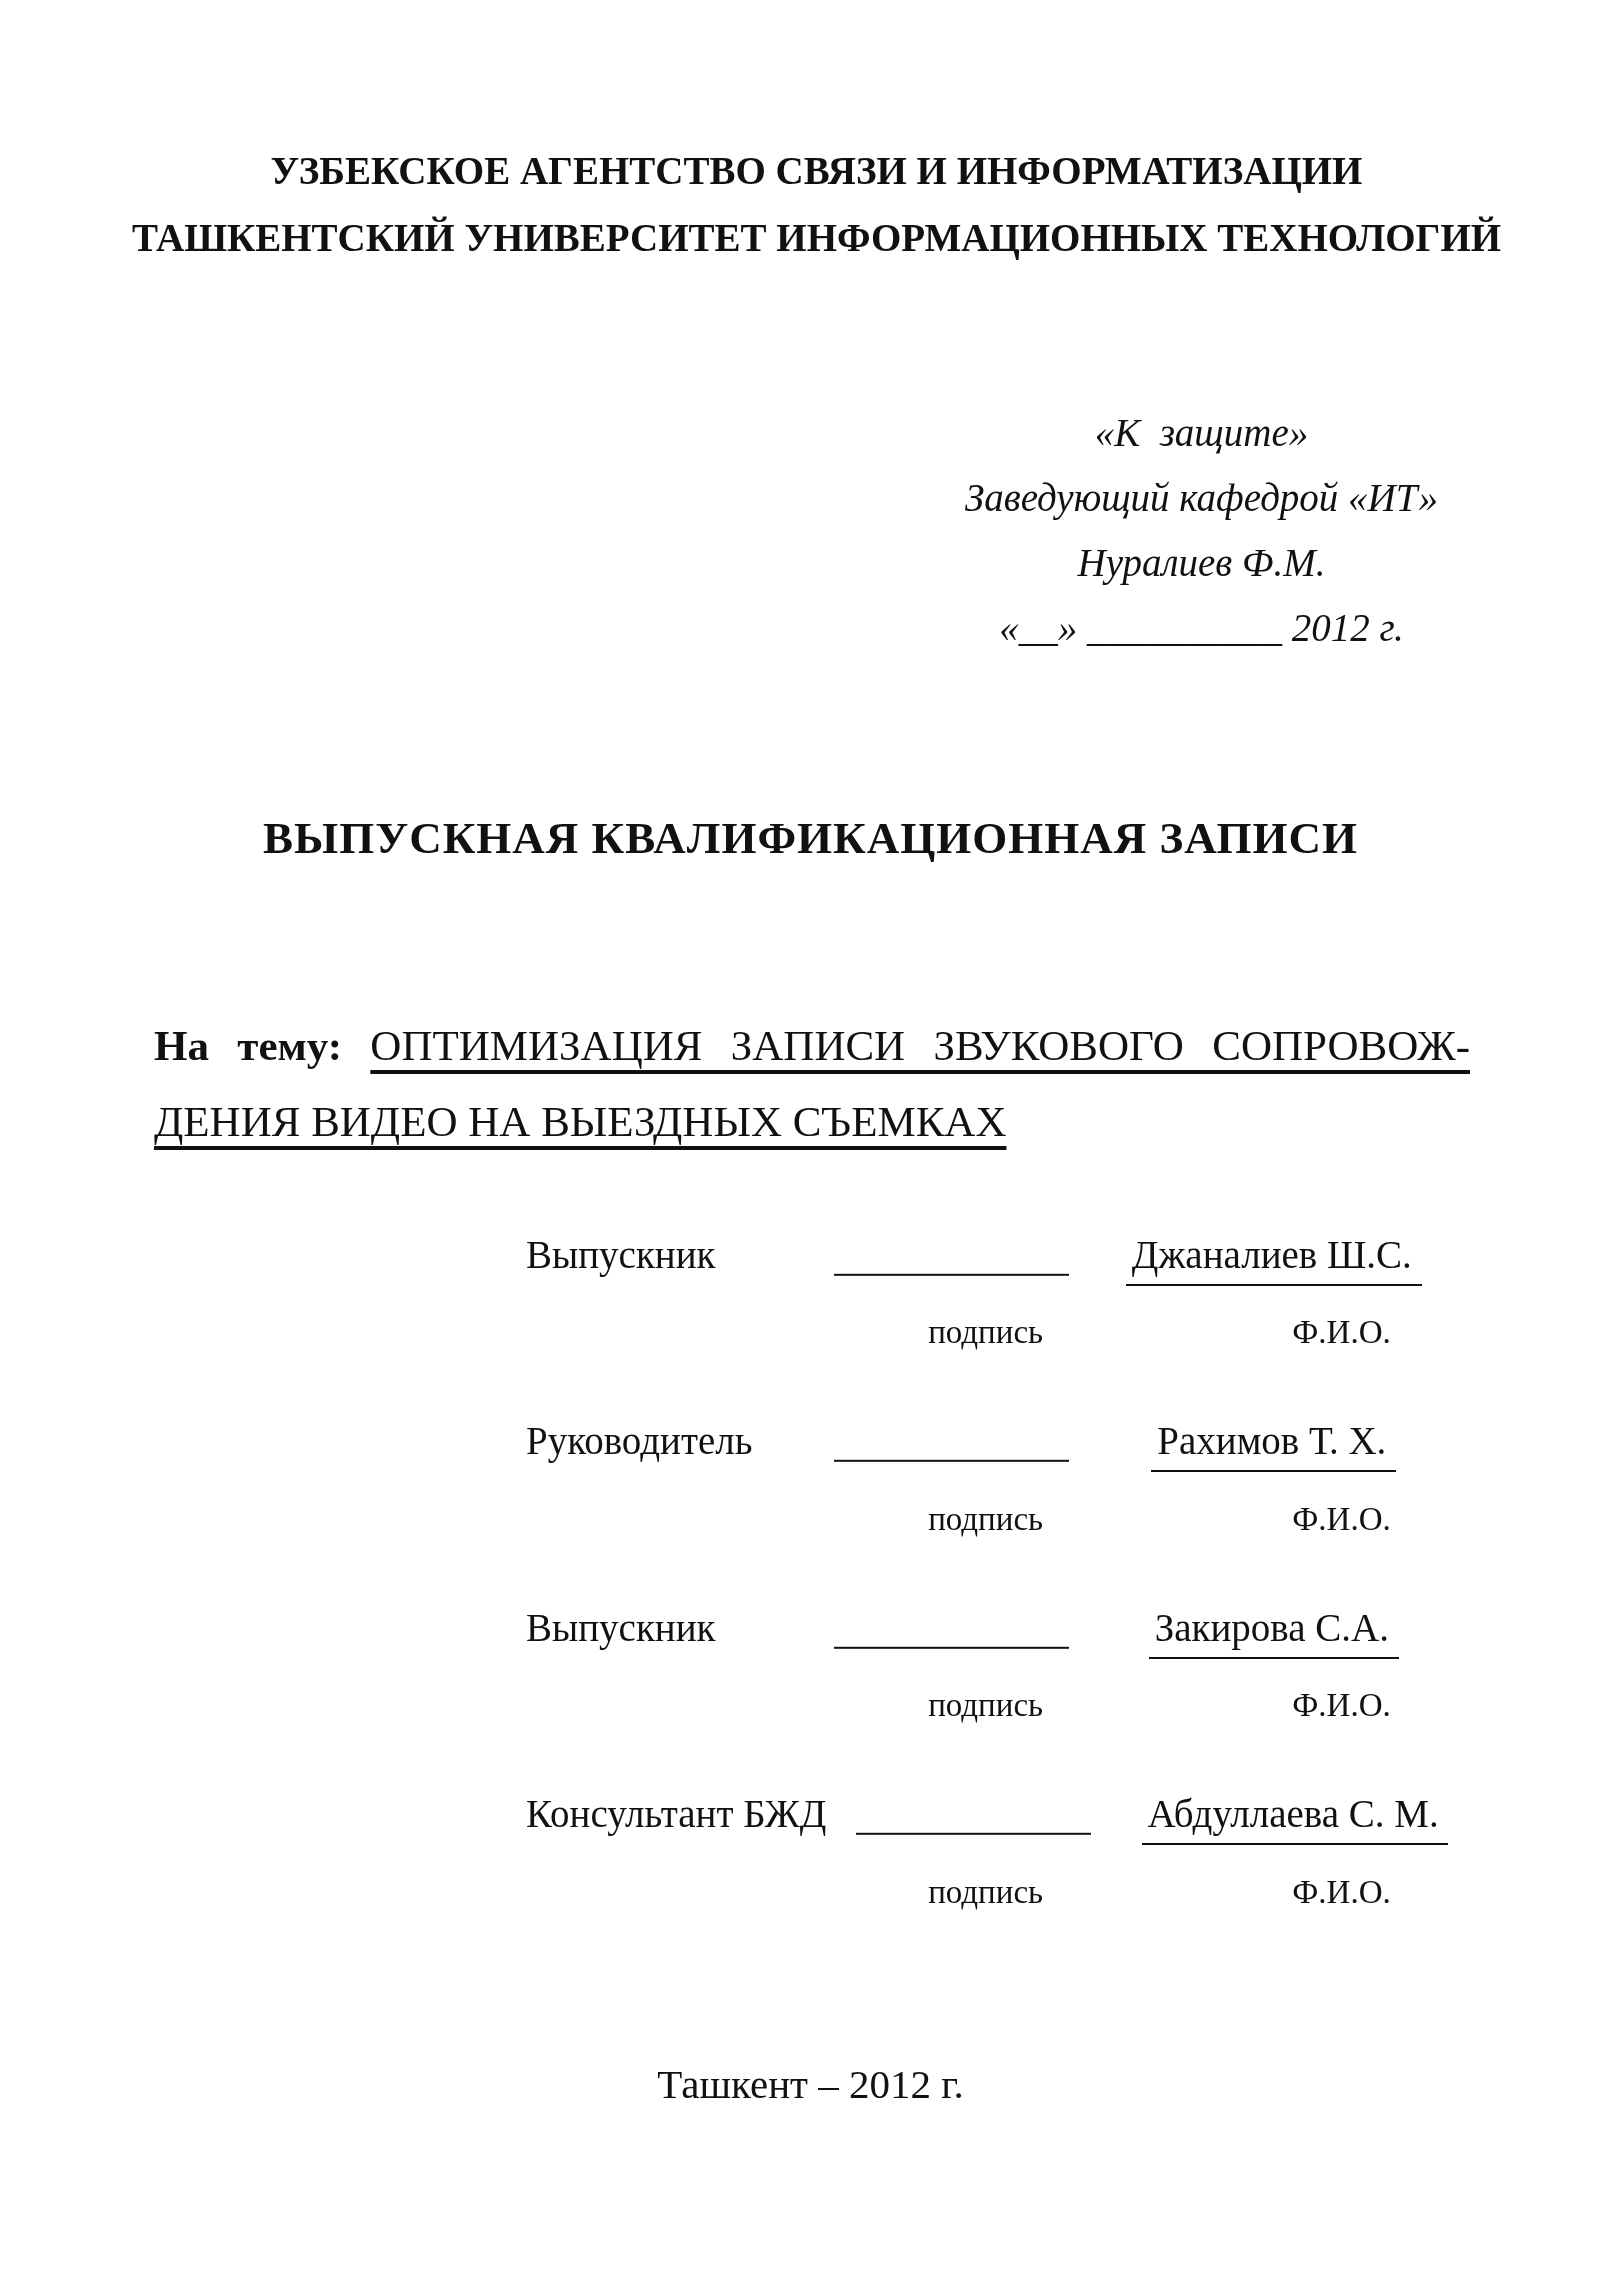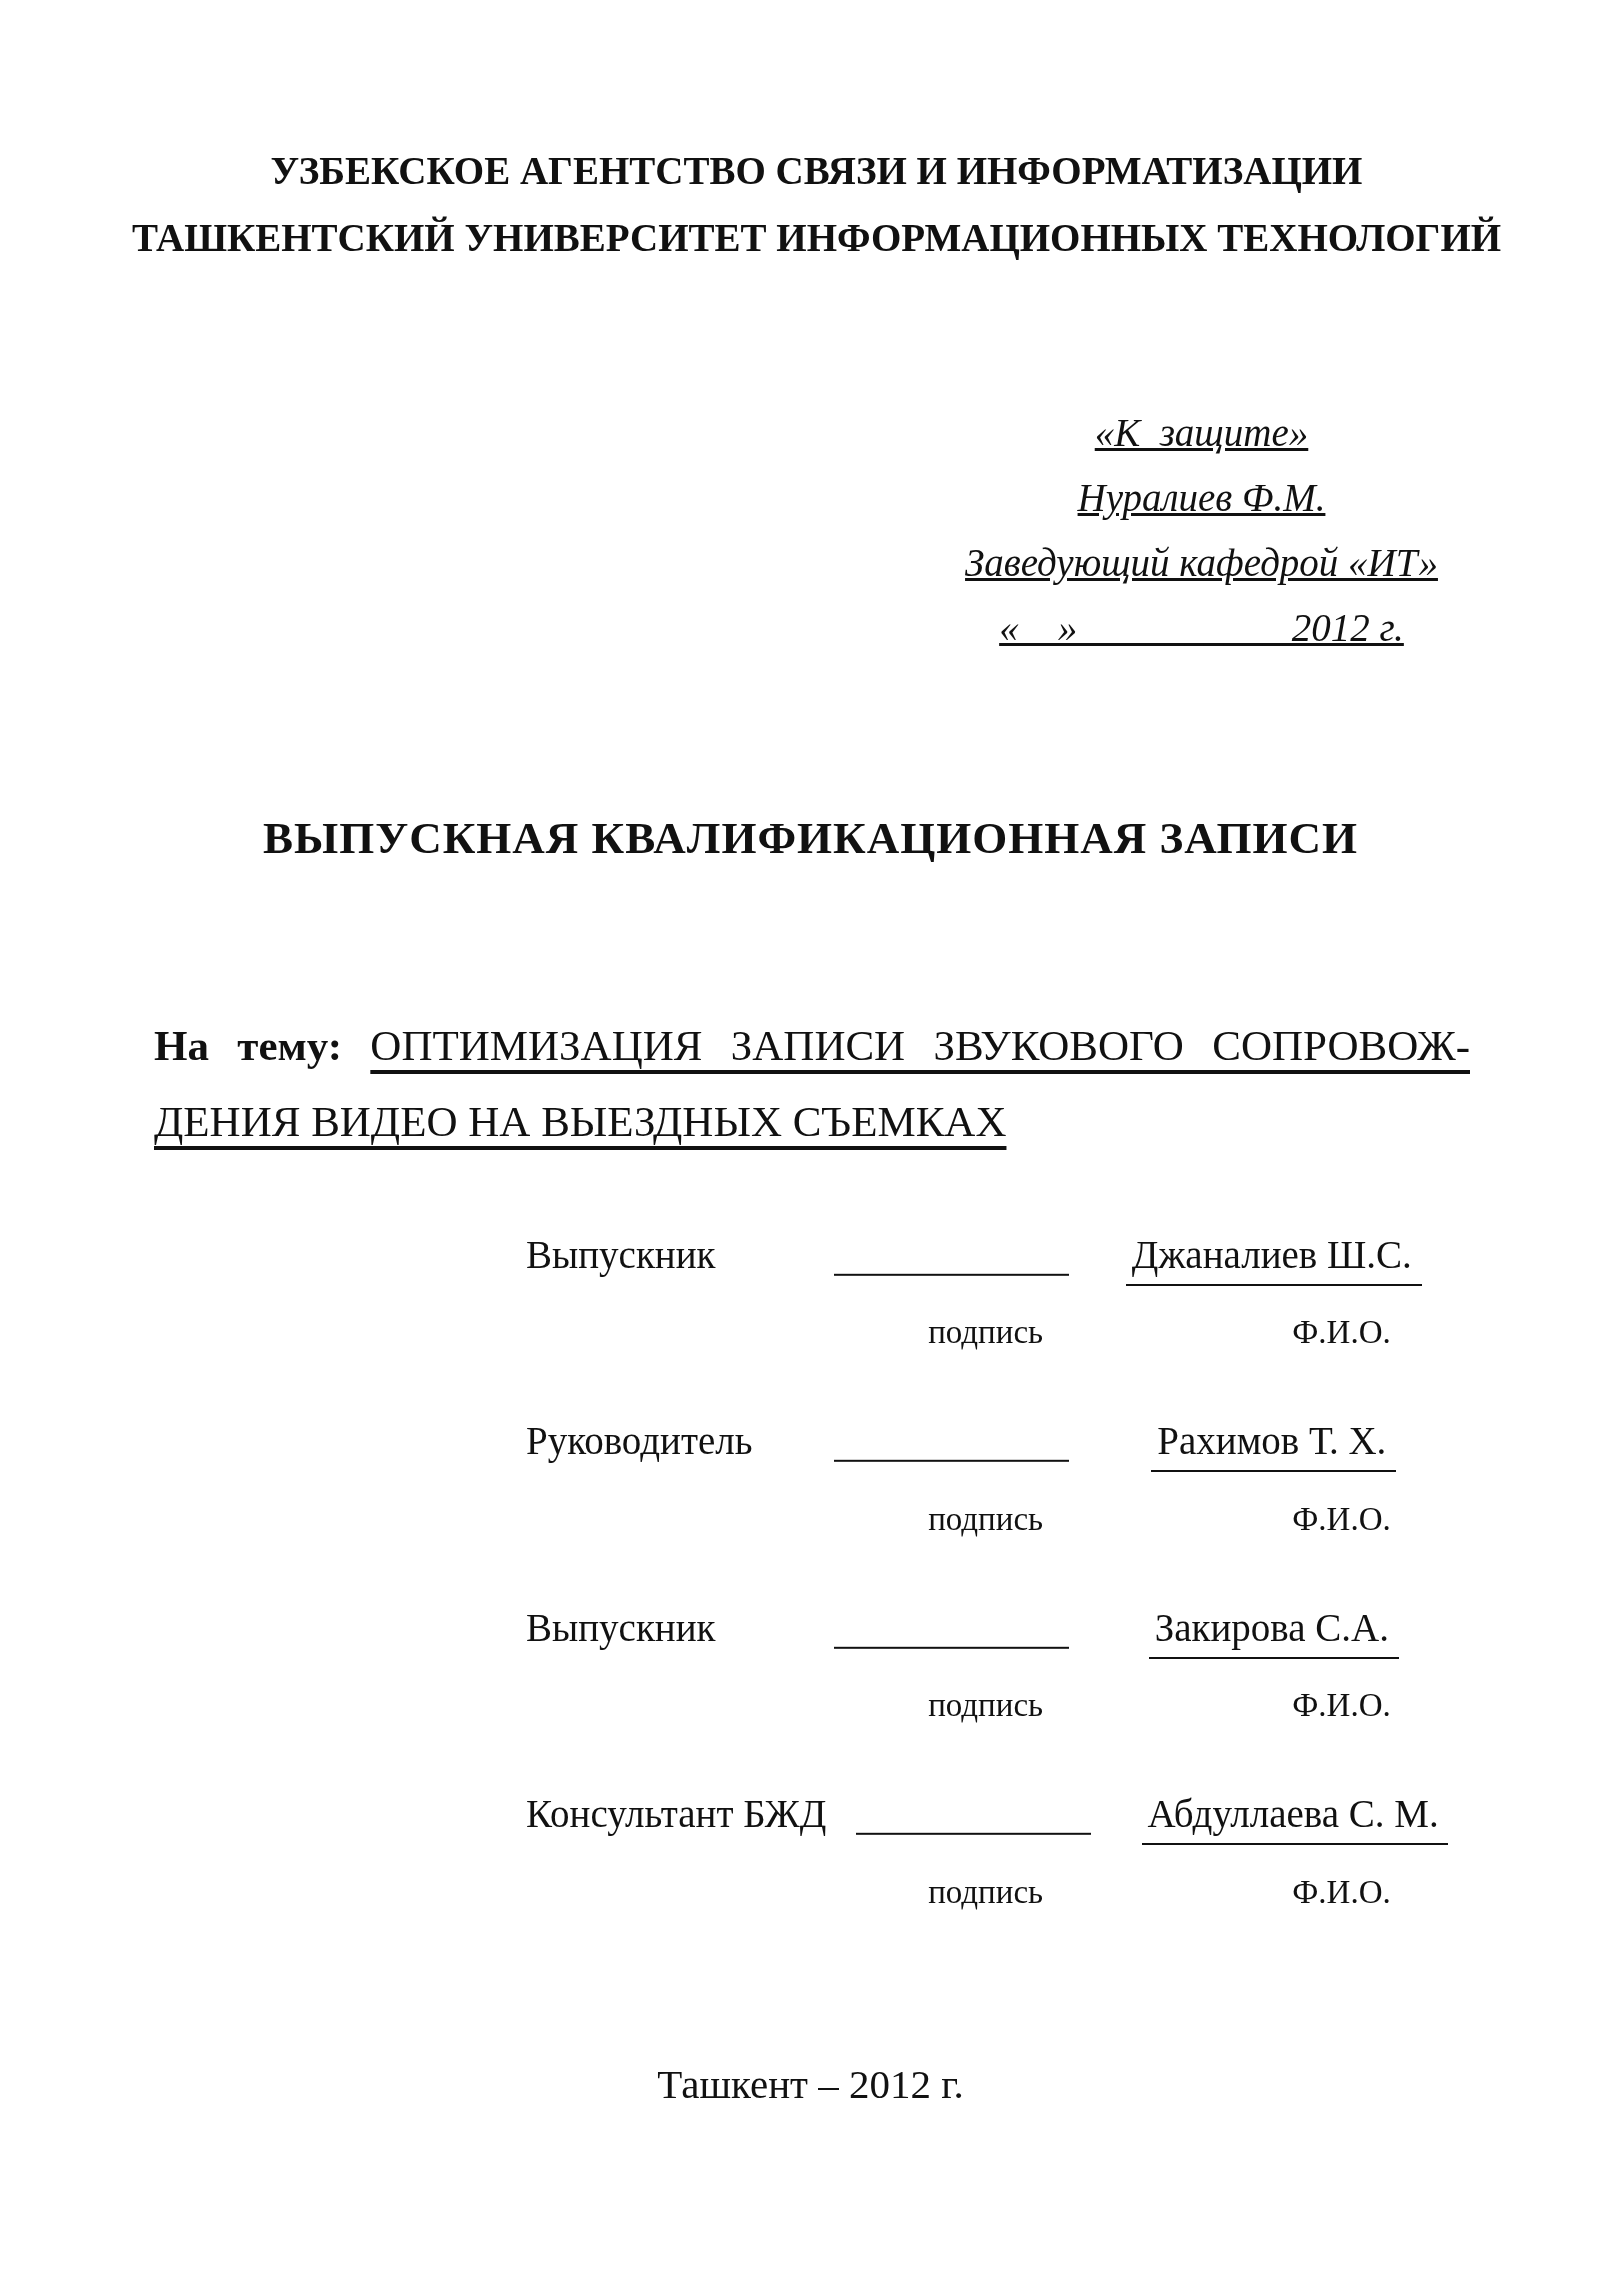--- a/index.html
+++ b/index.html
@@ -40,21 +40,20 @@
     top: 400px;
     left: 931px;
     width: 541px;
     text-align: center;
     font-style: italic;
   }
   .approval-line {
     font-size: 39px;
     line-height: 65px;
     white-space: pre;
-    text-decoration: underline;
   }
 
   
   .work-title {
     position: absolute;
     top: 812px;
     left: 0;
     right: 0;
     text-align: center;
     font-size: 45px;
@@ -171,22 +170,22 @@
 
 <div class="page">
 
   <div class="header">
     <div class="header-line">УЗБЕКСКОЕ АГЕНТСТВО СВЯЗИ И ИНФОРМАТИЗАЦИИ</div>
     <div class="header-line">ТАШКЕНТСКИЙ УНИВЕРСИТЕТ ИНФОРМАЦИОННЫХ ТЕХНОЛОГИЙ</div>
   </div>
 
   <div class="approval">
     <div class="approval-line">«К  защите»</div>
+    <div class="approval-line">Заведующий кафедрой «ИТ»</div>
     <div class="approval-line">Нуралиев Ф.М.</div>
-    <div class="approval-line">Заведующий кафедрой «ИТ»</div>
     <div class="approval-line">«__» __________ 2012 г.</div>
   </div>
 
   <div class="work-title">ВЫПУСКНАЯ КВАЛИФИКАЦИОННАЯ ЗАПИСИ</div>
 
   <div class="topic">
     <div class="topic-line1"><span class="topic-label">На тему:</span> <span class="topic-underlined">ОПТИМИЗАЦИЯ ЗАПИСИ ЗВУКОВОГО СОПРОВОЖ-</span></div>
     <div class="topic-line2"><span class="topic-underlined">ДЕНИЯ ВИДЕО НА ВЫЕЗДНЫХ СЪЕМКАХ</span></div>
   </div>
 

